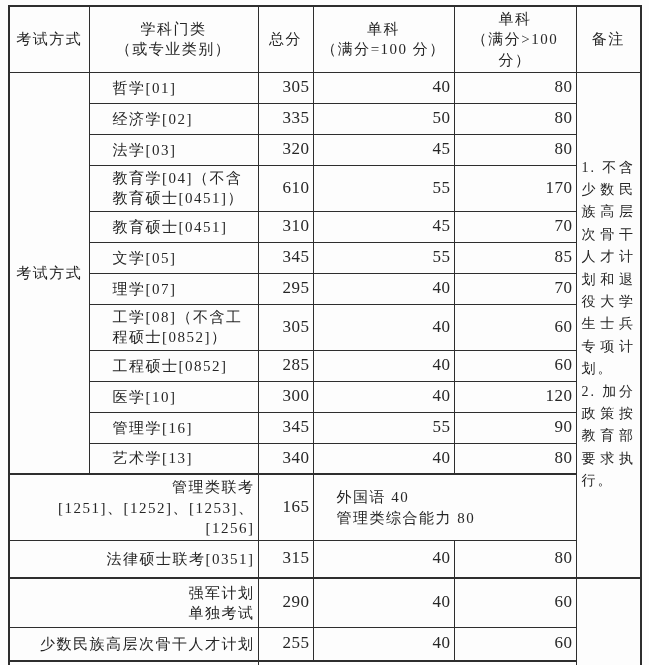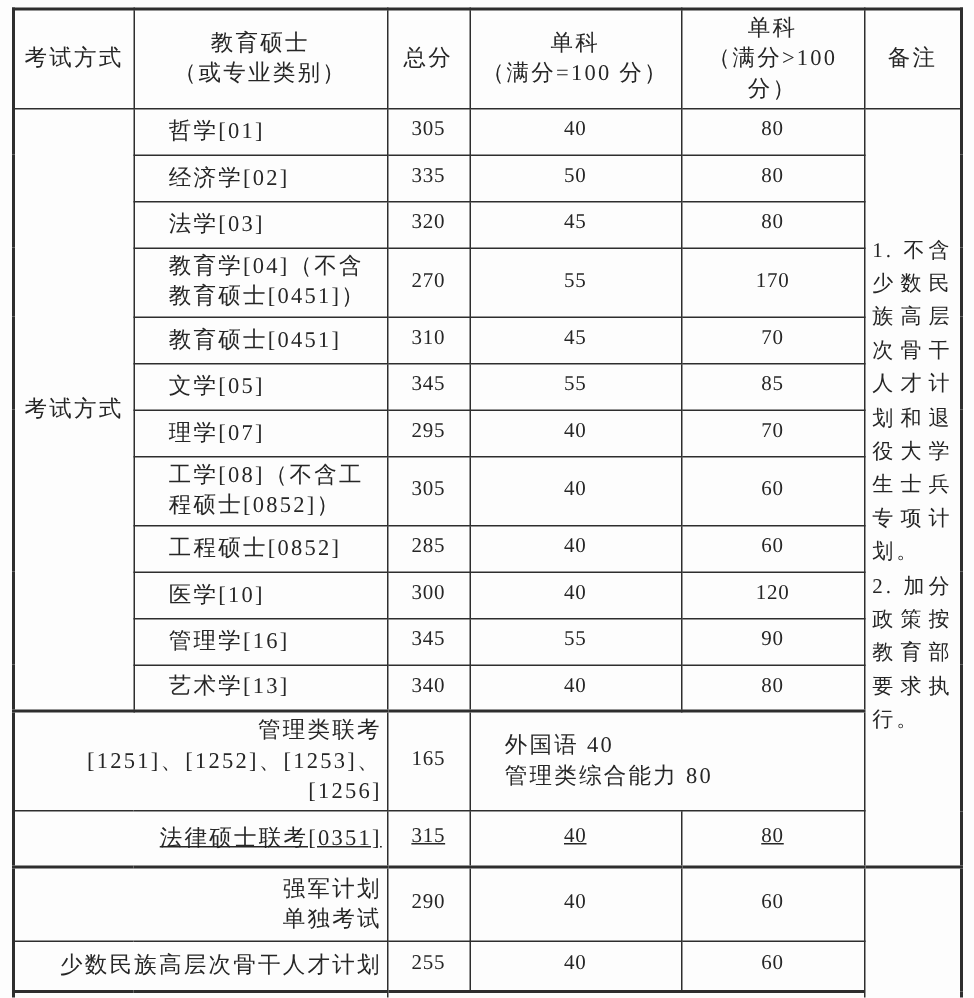--- a/index.html
+++ b/index.html
@@ -19,28 +19,28 @@
   td{
     border:1px solid #2e2e2e;
     font-size:15px;
     letter-spacing:1.5px;
     text-align:center;
     vertical-align:middle;
     padding:2px 3px;
     line-height:1.35;
     overflow:hidden;
   }
-  td.num{font-size:14px;letter-spacing:0.5px;}
+  td.num{font-size:17px;letter-spacing:0.5px;text-align:right;}
   td.tleft{text-align:left;padding-left:23px;}
   td.tleft2{text-align:right;padding-left:5px;}
   tr.rh{height:50px;}
   tr.r1{height:31px;}
   tr.r2{height:46px;}
   tr.rmg{height:46px;}
-  tr.rlaw{height:37px;text-decoration:underline;}
+  tr.rlaw{height:37px;}
   tr.rmil{height:50px;}
   tr.rmin{height:33px;}
   tr.rvet{height:37px;}
   tr.sec td{border-top-width:2px;}
   td.remark{
     font-size:14px;
     letter-spacing:2px;
     text-align:justify;
     text-justify:inter-ideograph;
     padding:4px 5px;
@@ -59,21 +59,21 @@
       <col style="width:55px">
     <col style="width:141px">
       <col style="width:122px">
       <col style="width:65px">
   </colgroup>
 
   <tbody>
       <tr class="rh">
     <td>考试方式</td>
     <td>
-      <span class="hline">教育硕士</span>
+      <span class="hline">学科门类</span>
       <span class="hline">（或专业类别）</span>
     </td>
     <td>总分</td>
     <td>
       <span class="hline">单科</span>
       <span class="hline">（满分=100 分）</span>
     </td>
     <td>
       <span class="hline">单科</span>
       <span class="hline">（满分&gt;100 分）</span>
@@ -99,21 +99,21 @@
     <td class="num">80</td>
   </tr>
   <tr class="r1">
     <td class="tleft">法学[03]</td>
     <td class="num">320</td>
     <td class="num">45</td>
     <td class="num">80</td>
   </tr>
   <tr class="r2">
     <td class="tleft">教育学[04]（不含教育硕士[0451]）</td>
-    <td class="num">270</td>
+    <td class="num">610</td>
     <td class="num">55</td>
     <td class="num">170</td>
   </tr>
   <tr class="r1">
     <td class="tleft">教育硕士[0451]</td>
     <td class="num">310</td>
     <td class="num">45</td>
     <td class="num">70</td>
   </tr>
   <tr class="r1">

